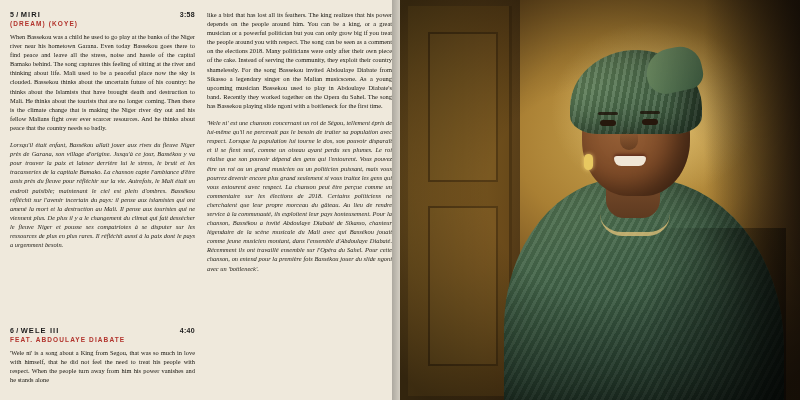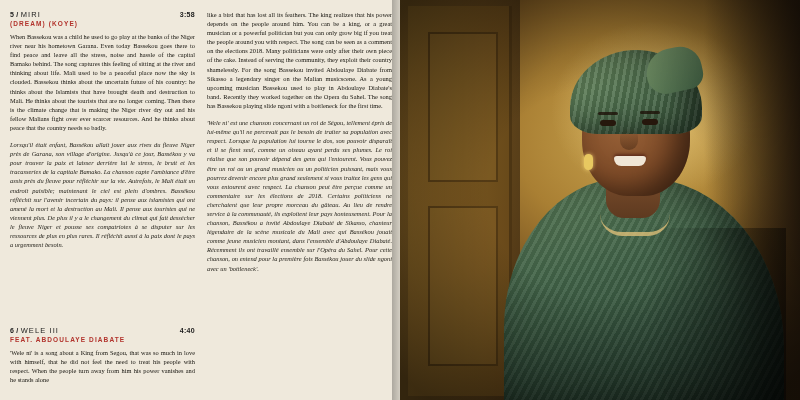--- a/index.html
+++ b/index.html
@@ -51,21 +51,21 @@
   }
   .track-num {
     font-size: 7px;
     font-weight: bold;
     letter-spacing: .4px;
     color: #1b1b1b;
   }
   .track-num .slash { margin: 0 2px; }
   .track-title {
     font-size: 7.5px;
-    font-weight: normal;
+    font-weight: bold;
     letter-spacing: 1.1px;
     text-transform: uppercase;
   }
   .track-time {
     font-size: 7px;
     font-weight: bold;
     letter-spacing: .3px;
   }
   .track-sub {
     font-size: 6.5px;

